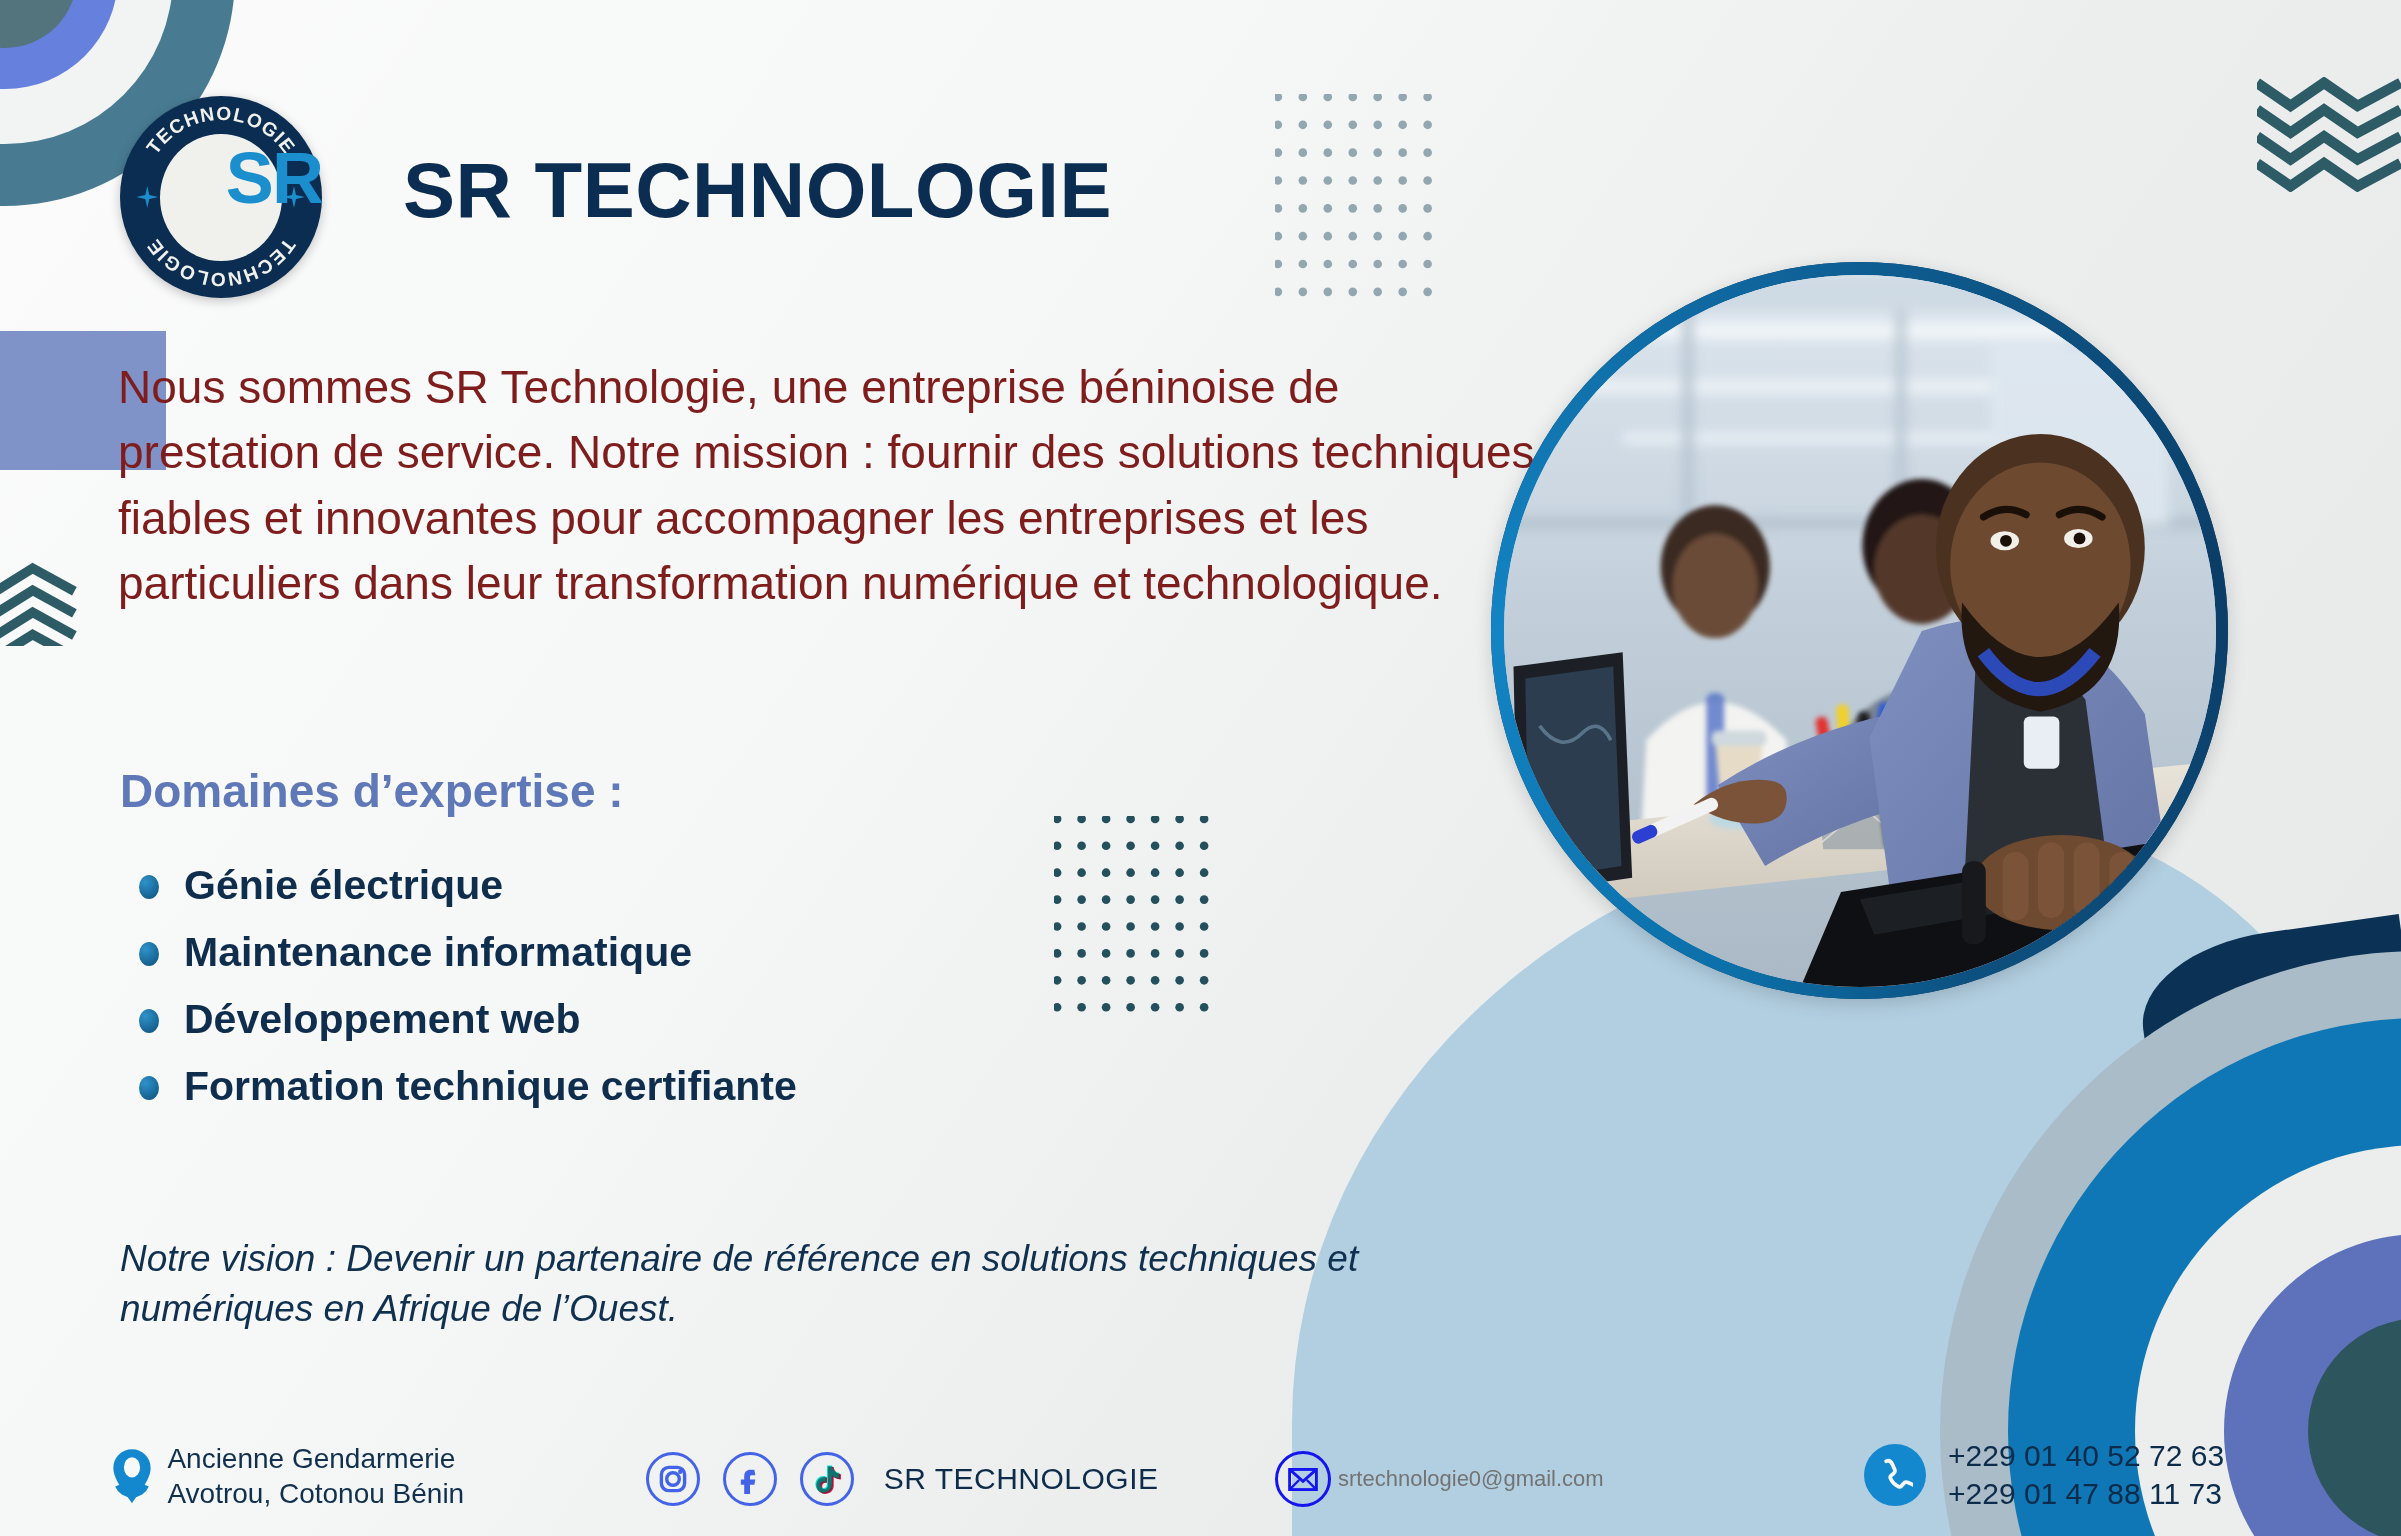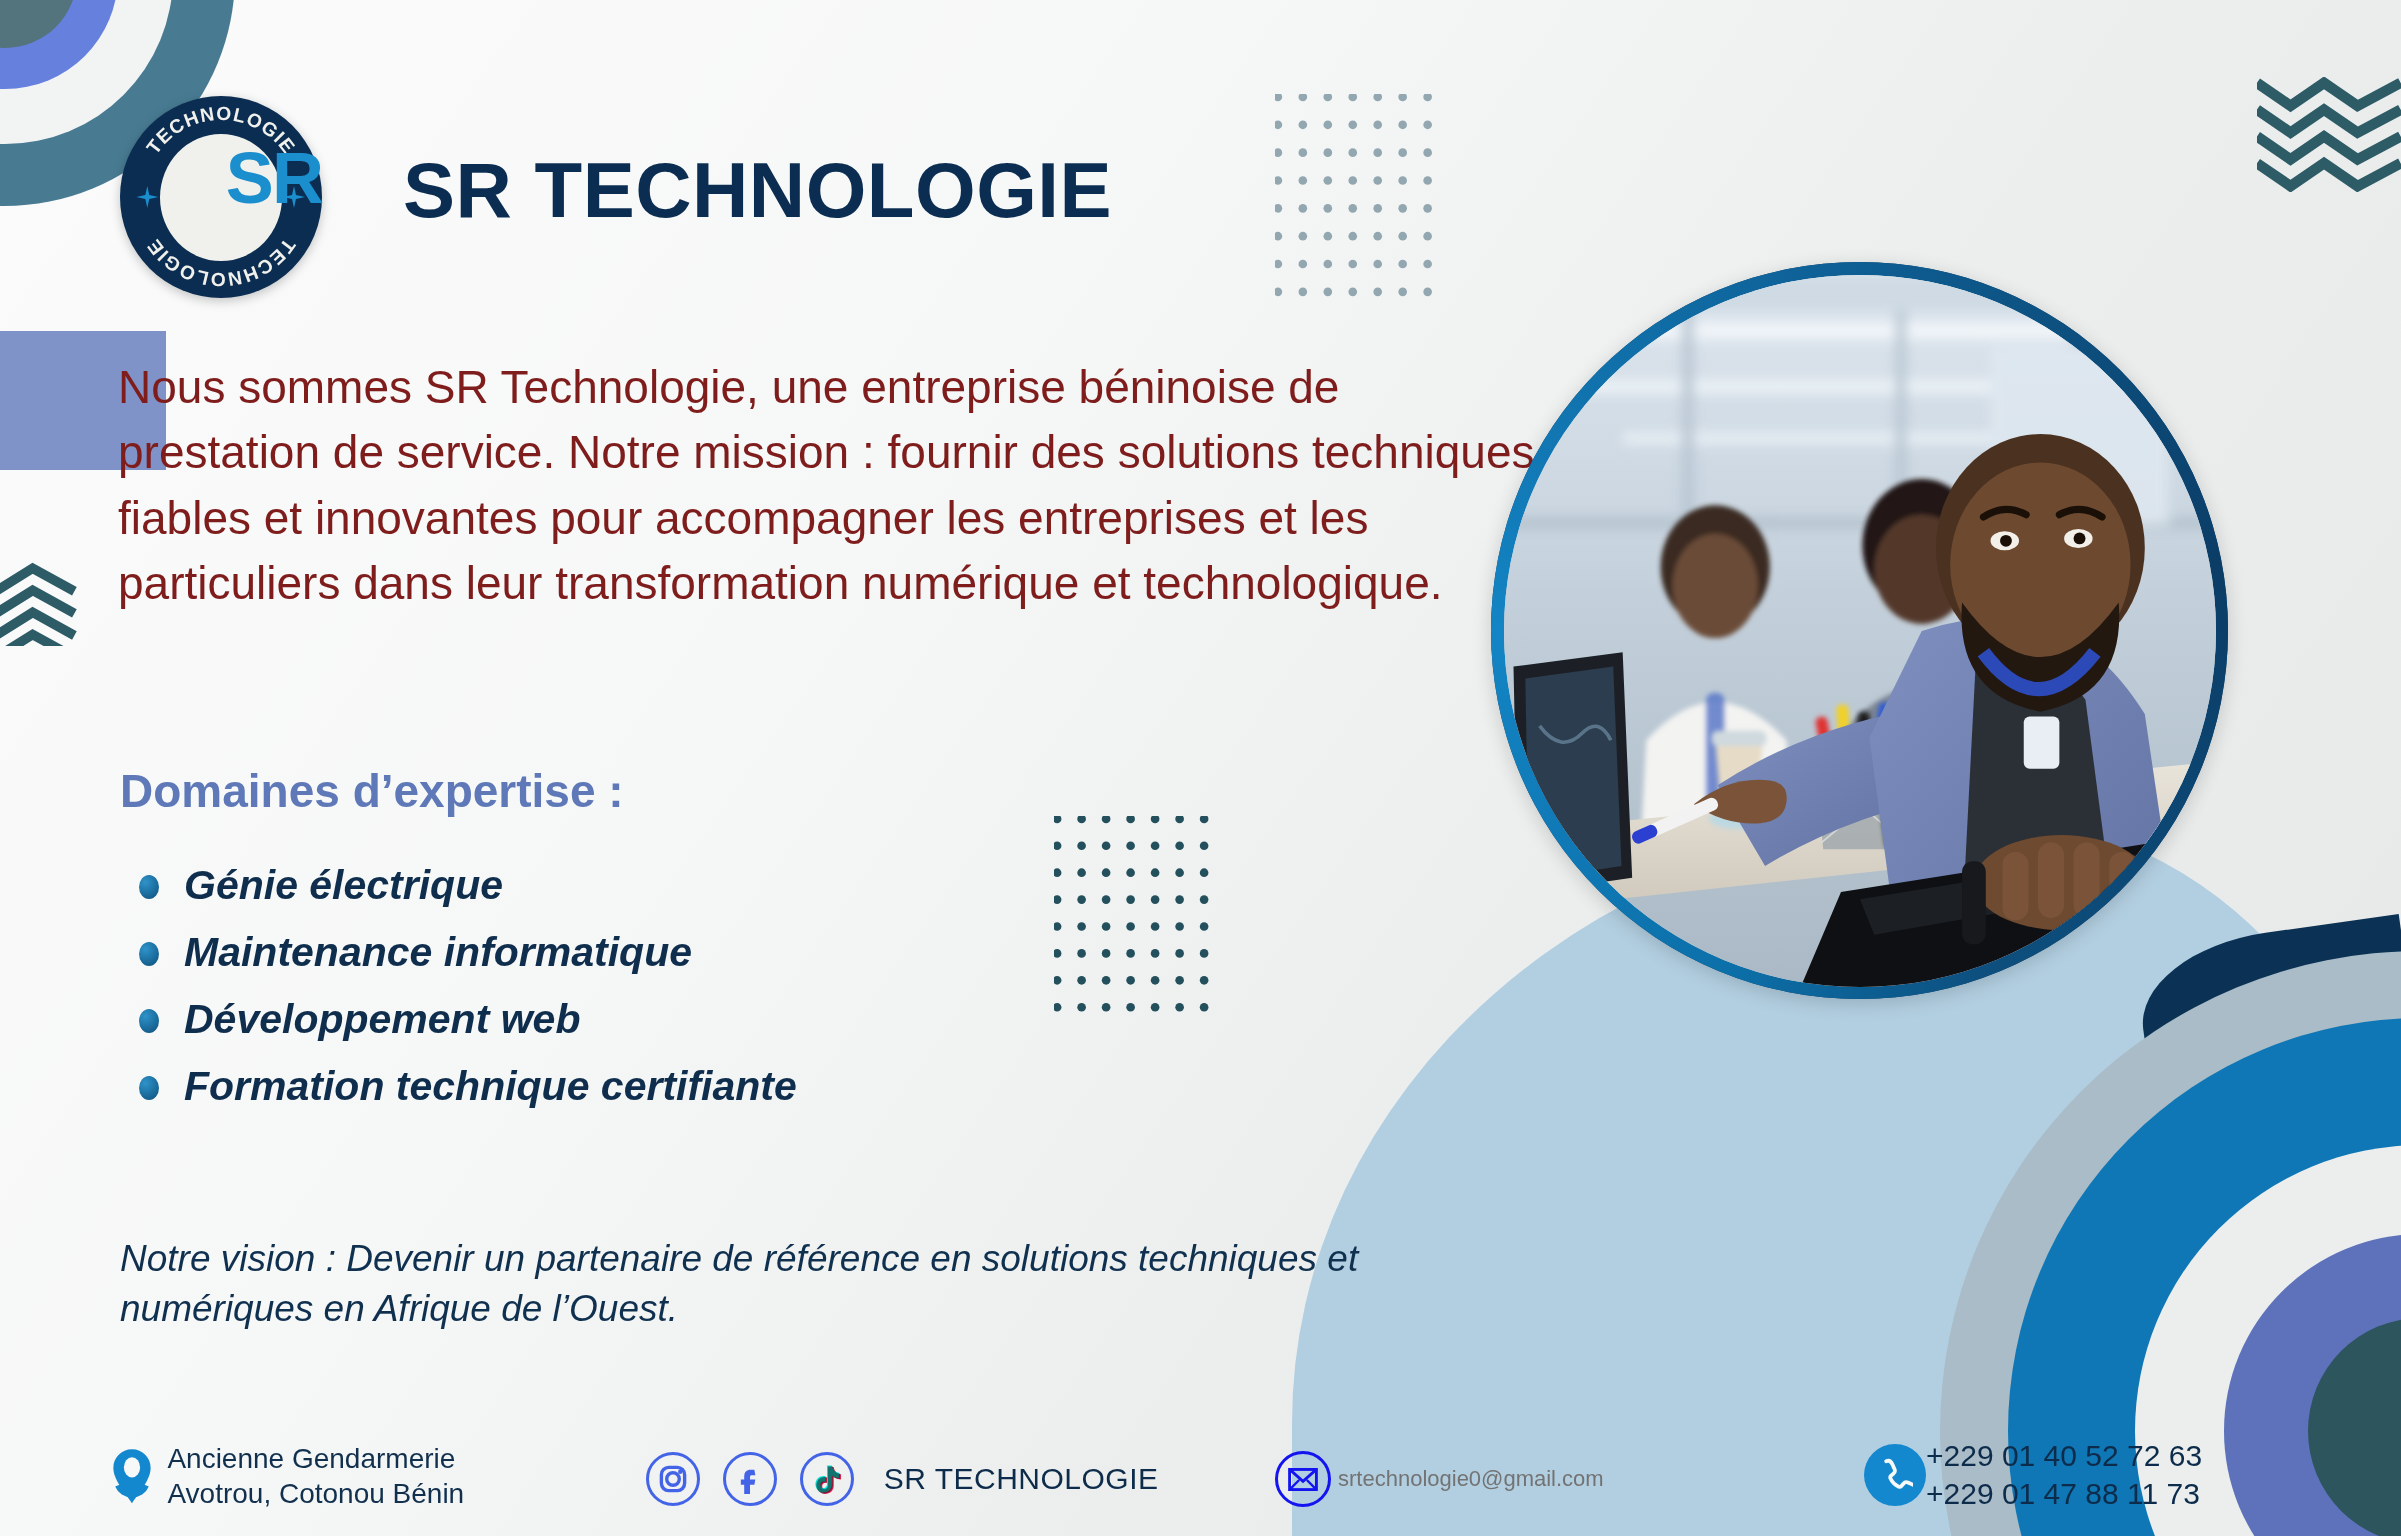--- a/index.html
+++ b/index.html
@@ -88,21 +88,21 @@
 
   
   .exp-title {
     position:absolute; left:120px; top:768px;
     font-size:46px; font-weight:700; color:#5f79b8; line-height:1;
   }
   .exp-list { position:absolute; left:126px; top:865px; list-style:none; }
   .exp-list li {
     position:relative; padding-left:58px;
     font-size:41px; font-weight:700; color:#0f2e4d;
-    line-height:1; margin-bottom:26px; white-space:nowrap;font-style:italic;
+    line-height:1; margin-bottom:26px; white-space:nowrap;
   }
   .exp-list li .bullet {
     position:absolute; left:13.4px; top:9.6px; width:20px; height:24px;
     border-radius:50%;
     background:radial-gradient(circle at 32% 30%, #2f93c9 0%, #1b6d9e 55%, #0f4f79 100%);
   }
 
   
   .vision {
     position:absolute; left:120px; top:1234px; width:1345px;
@@ -136,21 +136,21 @@
   .soc { width:54px; height:54px; border:3.4px solid #4464e8; border-radius:50%;
          display:flex; align-items:center; justify-content:center; flex:none; margin-right:23px; }
   .soc-name { font-size:30px; color:#0d2c4b; letter-spacing:0.5px; margin-left:6.7px; white-space:nowrap; }
 
   .mail-circle { width:56px; height:56px; border:3.4px solid #1414f0; border-radius:50%;
                  display:flex; align-items:center; justify-content:center; flex:none; }
   .mail-text { margin-left:7px; font-size:22px; color:#737373; white-space:nowrap; }
 
   .phone-circle { width:62px; height:62px; border-radius:50%; background:#1388cf;
                   display:flex; align-items:center; justify-content:center; flex:none; }
-  .phone-text { font-size:30px; color:#0d2c4b; line-height:1.28; white-space:nowrap; }
+  .phone-text { margin-left:22px; font-size:30px; color:#0d2c4b; line-height:1.28; white-space:nowrap; }
 </style>
 </head>
 <body>
 
 <div id="stage">
 
   <div class="bg-base"></div>
 
   <div>
     <div class="tl-ring tl-r1"></div>

